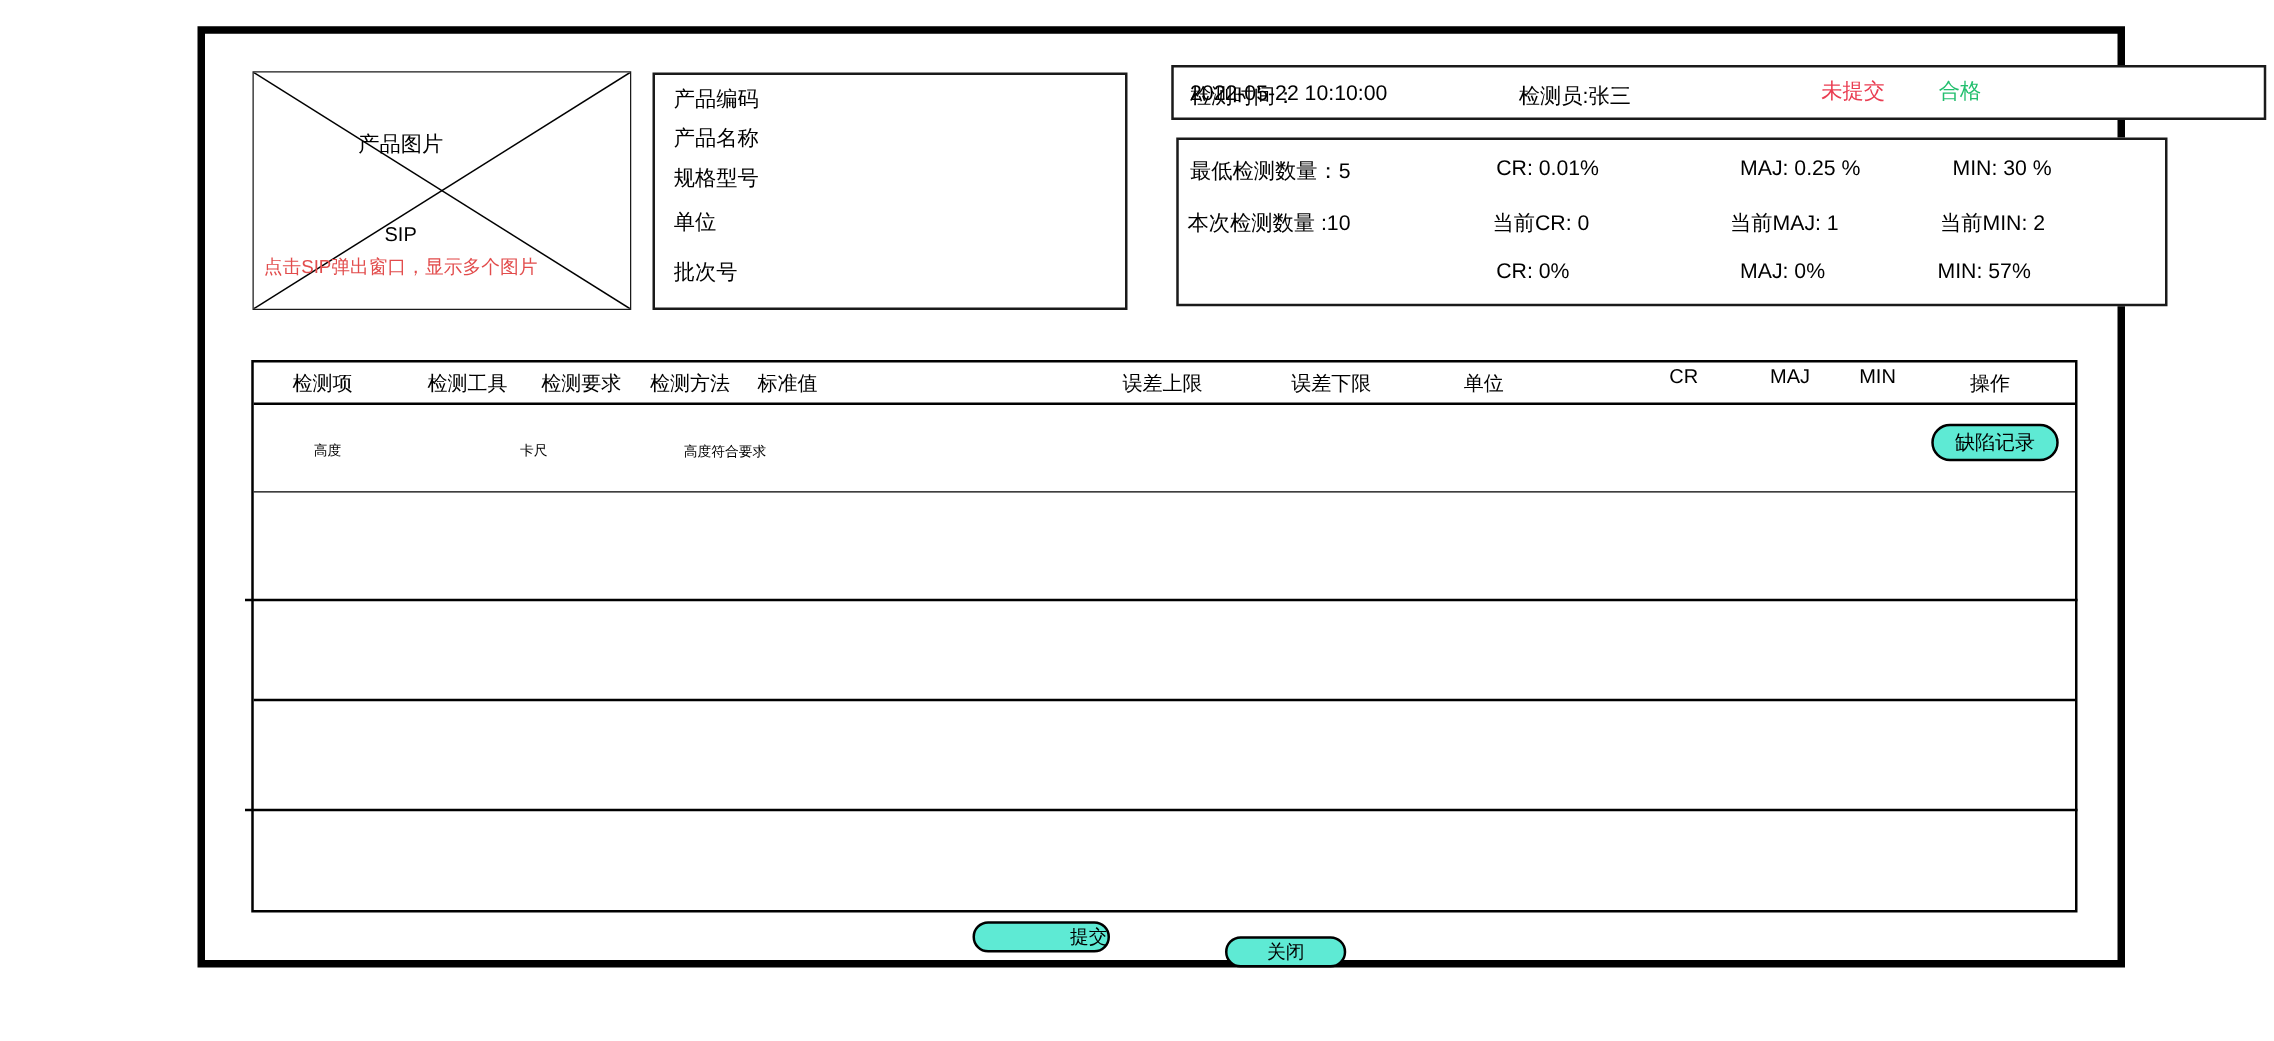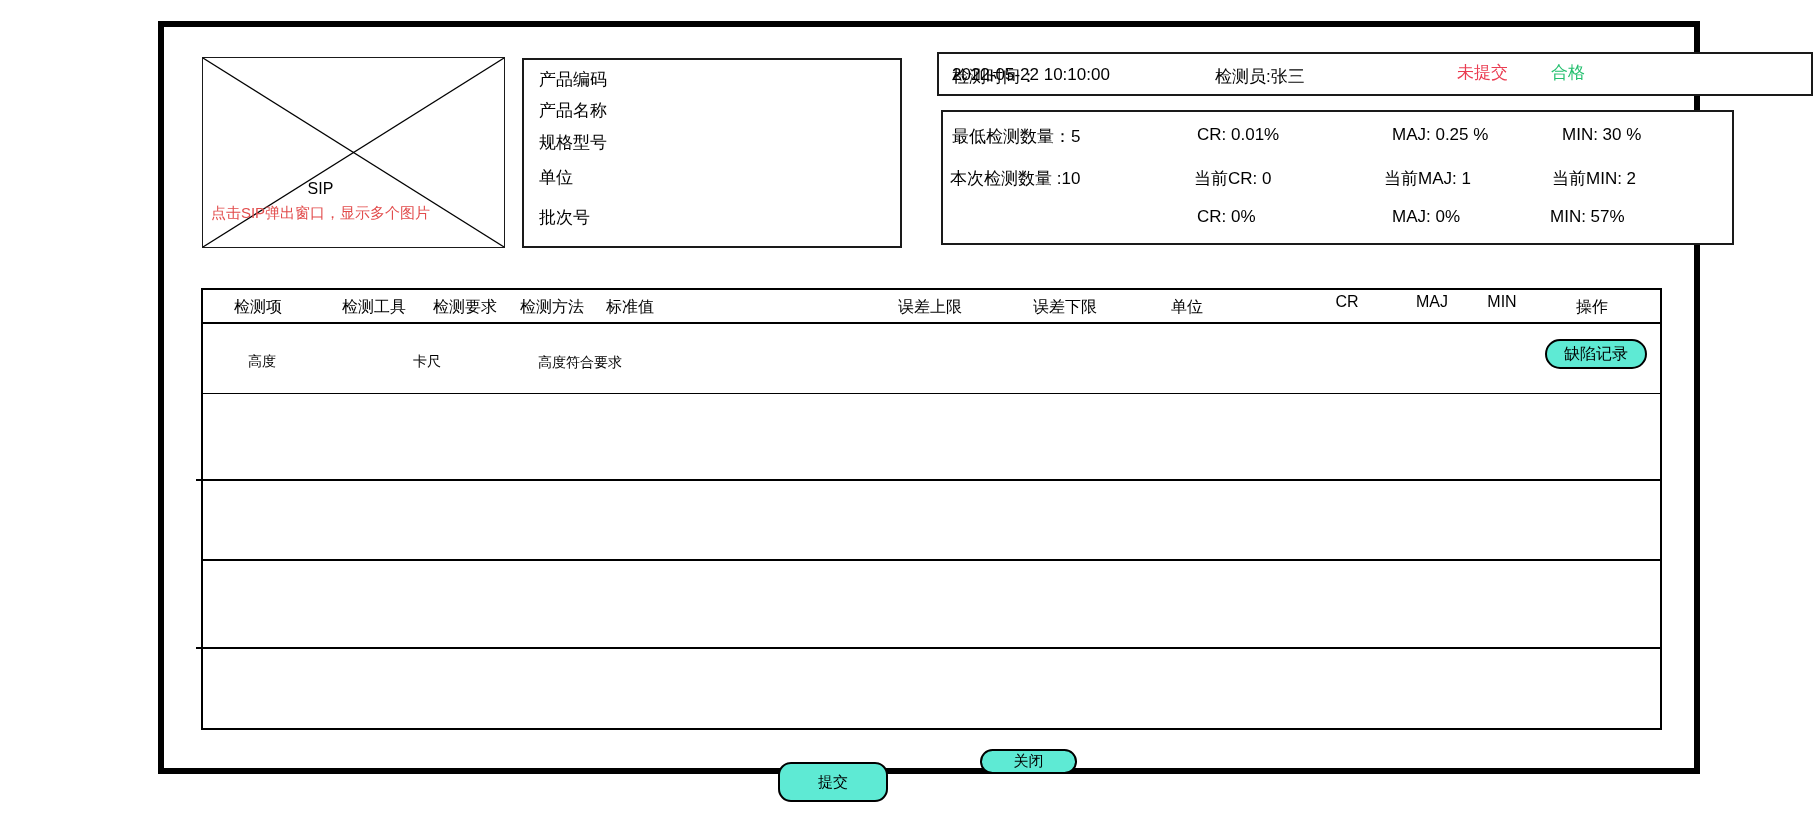--- a/index.html
+++ b/index.html
@@ -29,42 +29,43 @@
   .tb-unsubmitted{left:518px;top:7px;color:#ea3d52;}
   .tb-qualified{left:612px;top:7px;color:#23bf6e;}
   
   .stats-box{left:941px;top:110px;width:793px;height:135px;border:2px solid #1a1a1a;background:#fff;}
   .stat{position:absolute;font-size:17px;white-space:nowrap;}
   
   .table-box{left:201px;top:288px;width:1461px;height:442px;border:2px solid #000;background:#fff;}
   .thead{position:absolute;left:0;top:0;width:100%;height:32px;border-bottom:2px solid #000;}
   .th{position:absolute;top:7px;transform:translateX(-50%);font-size:16px;white-space:nowrap;}
   .th.en{top:3px;}
-  .td{position:absolute;transform:translateX(-50%);font-size:14px;white-space:nowrap;}
+  .td{position:absolute;transform:translateX(-50%);font-size:11px;white-space:nowrap;}
   .divider{position:absolute;height:2px;background:#000;}
   .divider.thin{height:1px;}
   
   .pill-btn{border:2px solid #000;border-radius:13px;background:#5eead4;text-align:center;
     font-size:15px;cursor:pointer;padding:0;font-family:inherit;}
   .defect-btn{left:1342px;top:49px;width:102px;height:30px;border-radius:15px;font-size:16px;position:absolute;box-sizing:border-box;}
-  .submit-btn{left:778px;top:762px;width:110px;height:40px;}
+  .submit-btn{left:778px;top:737px;width:110px;height:25px;text-align:right;}
   .close-btn{left:980px;top:737px;width:97px;height:25px;margin-top:12px;}
 </style>
 </head>
 <body>
 
 <div class="canvas">
 
   <div class="abs window-frame"></div>
 
   <div class="abs image-box">
     <svg width="301" height="189" viewBox="0 0 301 189">
       <line x1="0" y1="0" x2="301" y2="189" stroke="#000" stroke-width="1.2"></line>
       <line x1="301" y1="0" x2="0" y2="189" stroke="#000" stroke-width="1.2"></line>
     </svg>
+    <div class="img-text img-title">产品图片</div>
     <div class="img-text img-sip">SIP</div>
     <div class="img-text img-note">点击SIP弹出窗口，显示多个图片</div>
   </div>
 
   <div class="abs fields-box">
     <div class="field-label" style="top:8px">产品编码</div>
     <div class="field-label" style="top:39px">产品名称</div>
     <div class="field-label" style="top:71px">规格型号</div>
     <div class="field-label" style="top:106px">单位</div>
     <div class="field-label" style="top:146px">批次号</div>

